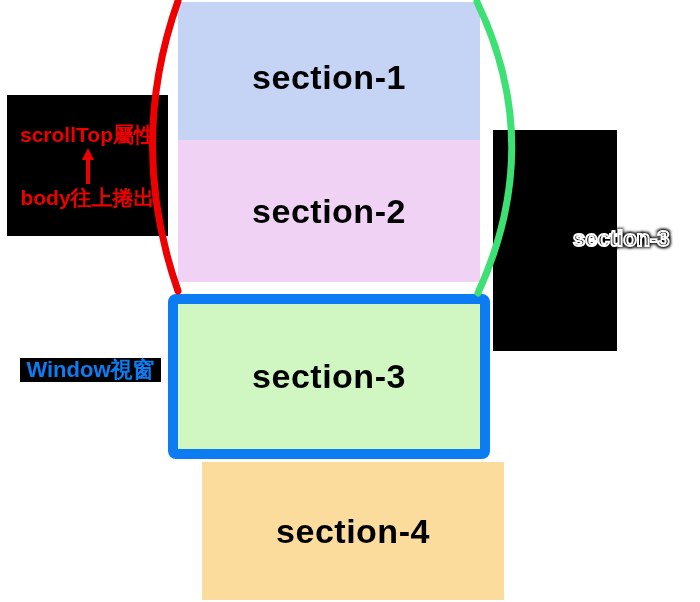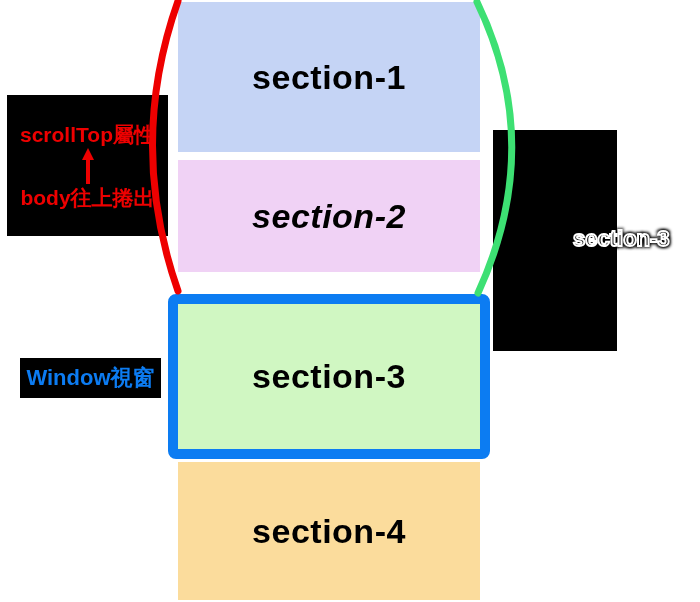--- a/index.html
+++ b/index.html
@@ -20,22 +20,22 @@
     width: 302px;
     display: flex;
     align-items: center;
     justify-content: center;
     font-weight: bold;
     font-size: 34px;
     color: #000000;
     letter-spacing: 0.5px;
   }
   #section-1 { top: 2px;   height: 150px; background: var(--section1-color); text-align: right; }
-  #section-2 { top: 160px; height: 112px; background: var(--section2-color); font-style: italic; }
-  #section-4 { top: 462px; height: 138px; background: var(--section4-color); }
+  #section-2 { top: 140px; height: 142px; background: var(--section2-color); }
+  #section-4 { top: 462px; height: 138px; background: var(--section4-color); margin-left: 24px; }
 
   
   #viewport-frame {
     position: absolute;
     left: 168px;
     top: 294px;
     width: 322px;
     height: 165px;
     box-sizing: border-box;
     border: 10px solid var(--viewport-border-color);
@@ -70,21 +70,21 @@
   #scrolltop-callout .title-line { font-size: 21px; line-height: 22px; white-space: nowrap; }
   #scrolltop-callout .desc-line  { font-size: 21px; line-height: 21px; white-space: nowrap; text-align: center; }
   #scrolltop-callout .arrow-wrap { height: 36px; display: flex; align-items: center; justify-content: center; margin: 2px 0 3px 0; }
 
   
   #window-callout {
     position: absolute;
     left: 20px;
     top: 358px;
     width: 141px;
-    height: 40px;
+    height: 24px;
     background: #000000;
     display: flex;
     align-items: center;
     justify-content: center;
     color: var(--annotation-blue);
     font-weight: bold;
     font-size: 22px;
     white-space: nowrap;
   }
 

